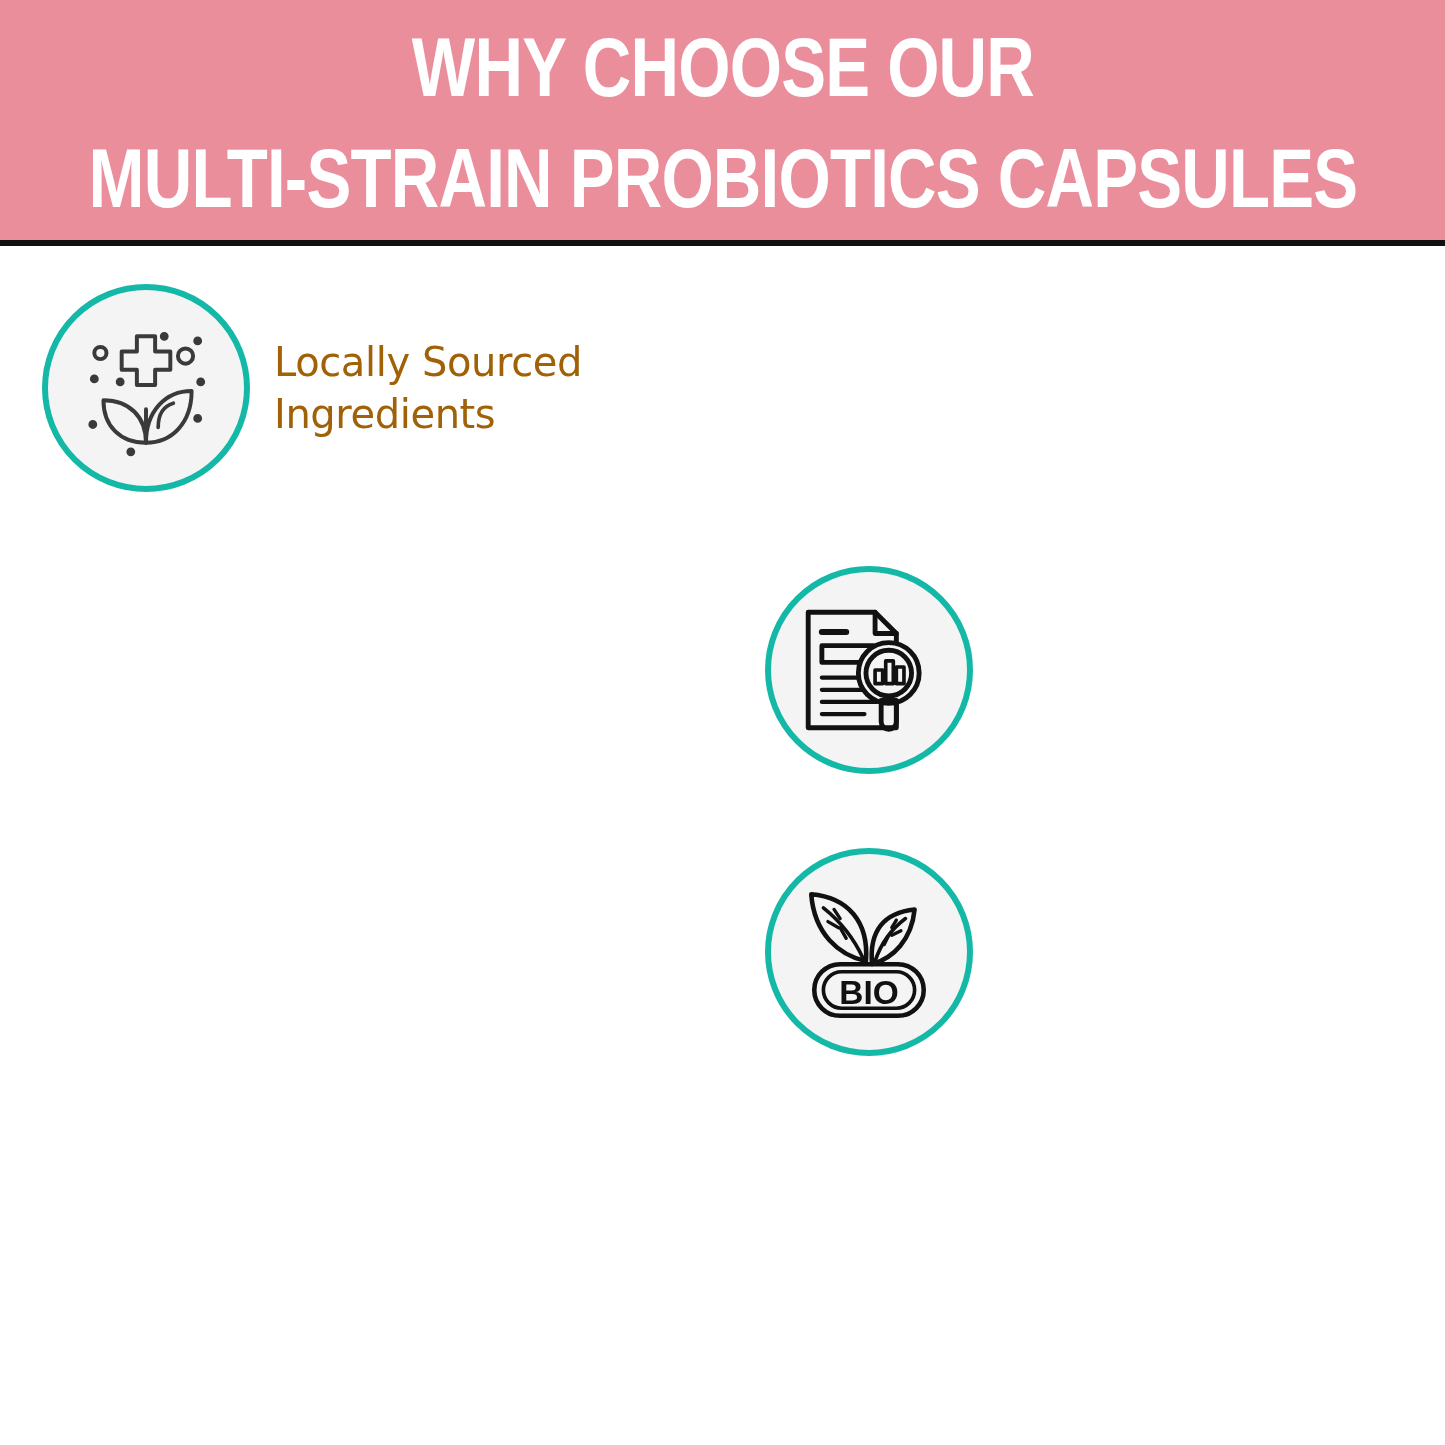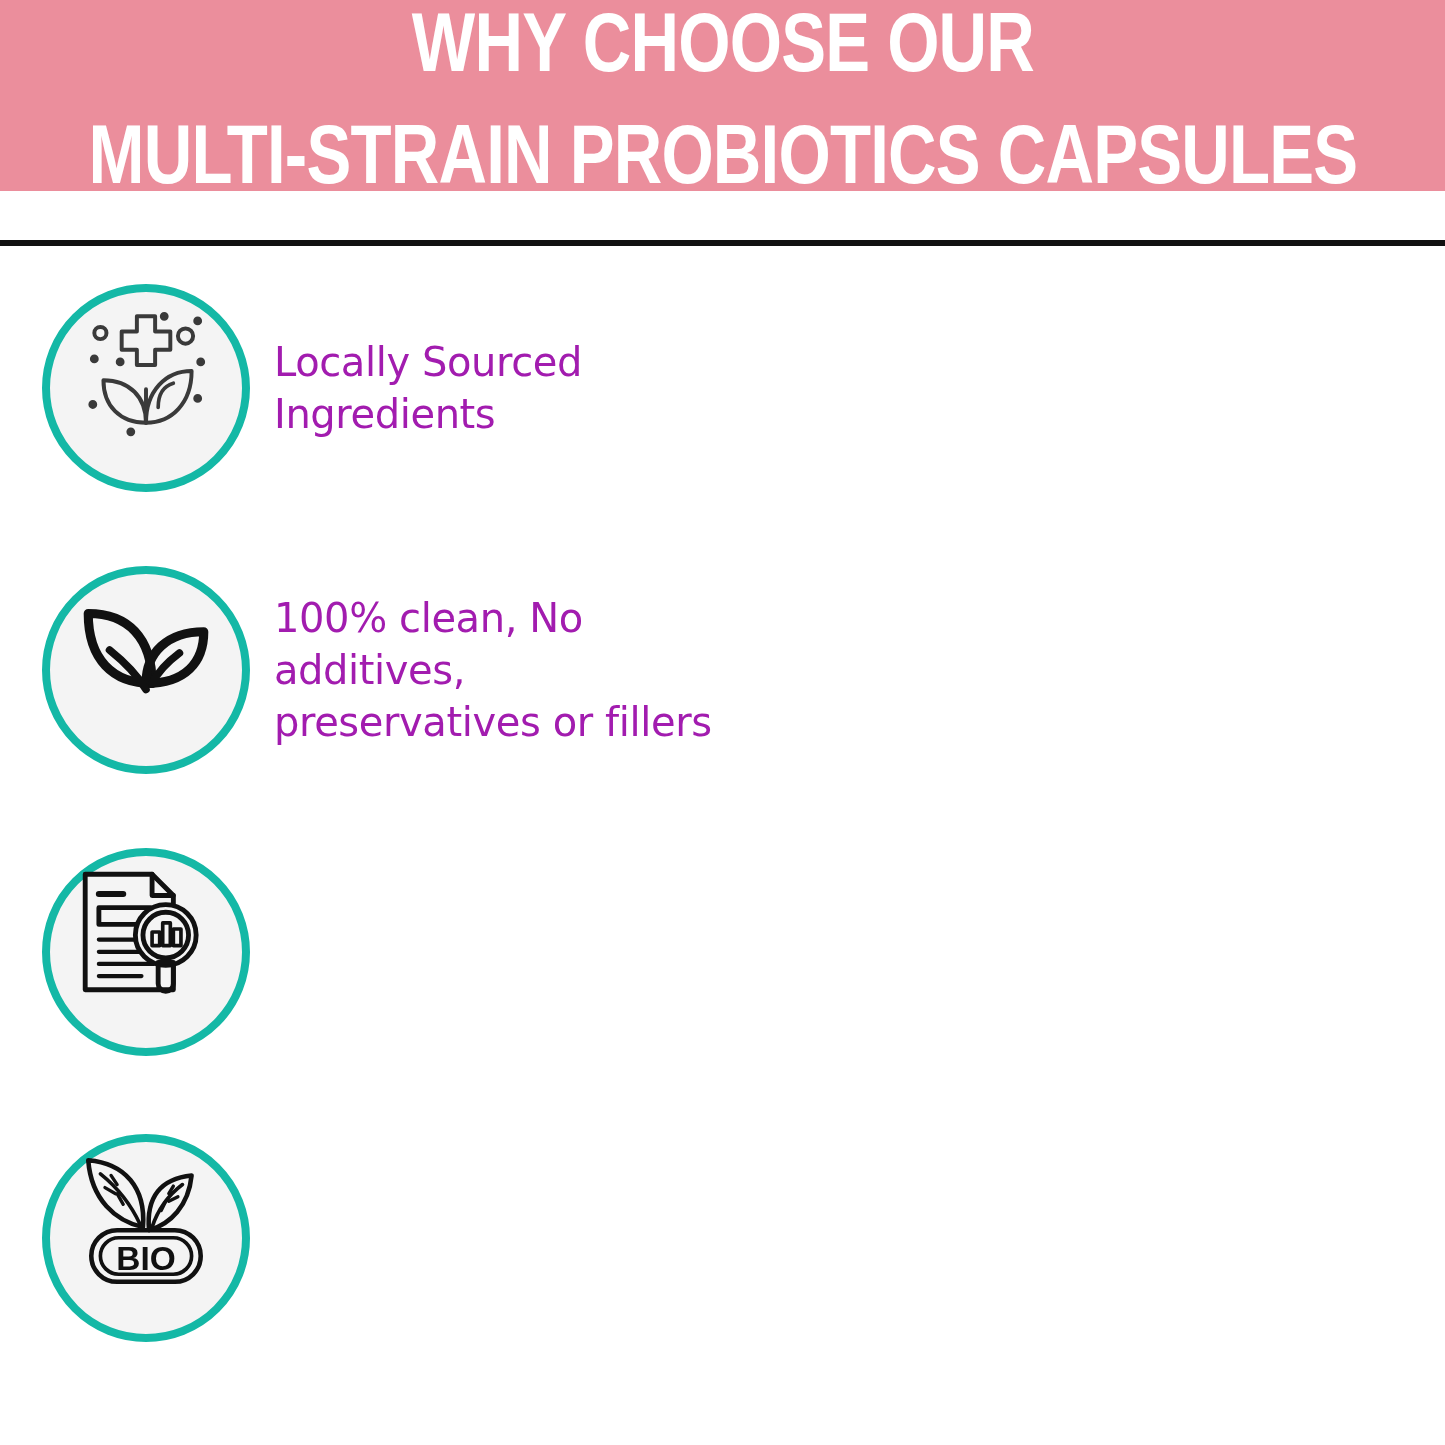--- a/index.html
+++ b/index.html
@@ -6,21 +6,21 @@
   html, body {
     width:1445px; height:1445px;
     background:#ffffff;
     font-family:"DejaVu Sans", sans-serif;
     overflow:hidden;
   }
   .page { position:relative; width:1445px; height:1445px; background:#fff; }
 
   
   .header {
-    position:absolute; left:0; top:0; width:1445px; height:191px;
+    position:absolute; left:0; top:0; width:1445px; height:240px;
     background:#eb8e9c;
     display:flex; flex-direction:column;
     align-items:center; justify-content:center;
     padding-top:6px;
   }
   .header-rule {
     position:absolute; left:0; top:240px; width:1445px; height:6px;
     background:#111;
   }
   .title-line {
@@ -48,31 +48,31 @@
   }
   .cell {
     display:flex; align-items:center;
     padding-left:42px;
   }
   .cell.right { padding-left:766px; }
 
   .badge {
     flex:0 0 auto;
     width:208px; height:208px;
-    border:8px solid #14b8a6;
+    border:6px solid #14b8a6;
     border-radius:50%;
     background:#f4f4f4;
-    display:flex; justify-content:center;
+    display:flex; align-items:center; justify-content:center;
     position:relative;
   }
   .badge svg { display:block; width:152px; height:152px; }
 
   .label {
     margin-left:24px;
-    color:#a21caf;
+    color:#a16207;
     font-family:"DejaVu Sans", sans-serif;
     font-size:40px;
     line-height:1.30;
     letter-spacing:-0.4px;
     max-width:470px;
     white-space:pre-wrap;
   }
   .label.wide { max-width:480px; }
 </style>
 </head>
@@ -109,31 +109,20 @@
         </svg>
       </div>
       <div class="label">Locally Sourced Ingredients</div>
     </div>
 
     <div class="cell right">
       
       
     </div>
 
-    <div class="cell">
-      <div class="badge">
-        <svg viewBox="0 0 100 100" fill="none" stroke="#111" stroke-width="6" stroke-linecap="round" stroke-linejoin="round">
-          <path d="M12 26c26 0 42 16 42 46C28 72 12 56 12 26z"></path>
-          <path d="M88 38c-24 0-38 14-38 34 26 0 38-14 38-34z"></path>
-          <path d="M26 50c10 8 18 16 24 26" stroke-width="5"></path>
-          <path d="M72 52c-8 6-14 12-18 20" stroke-width="5"></path>
-        </svg>
-      </div>
-      <div class="label wide">100% clean, No additives, preservatives or fillers</div>
-    </div>
 
     <div class="cell right">
       
       
     </div>
 
     <div class="cell">
       <div class="badge">
         <svg viewBox="0 0 100 100" fill="none" stroke="#111" stroke-width="3.2" stroke-linecap="round" stroke-linejoin="round">
           <path d="M10 12h44l14 14v62H10z"></path>

